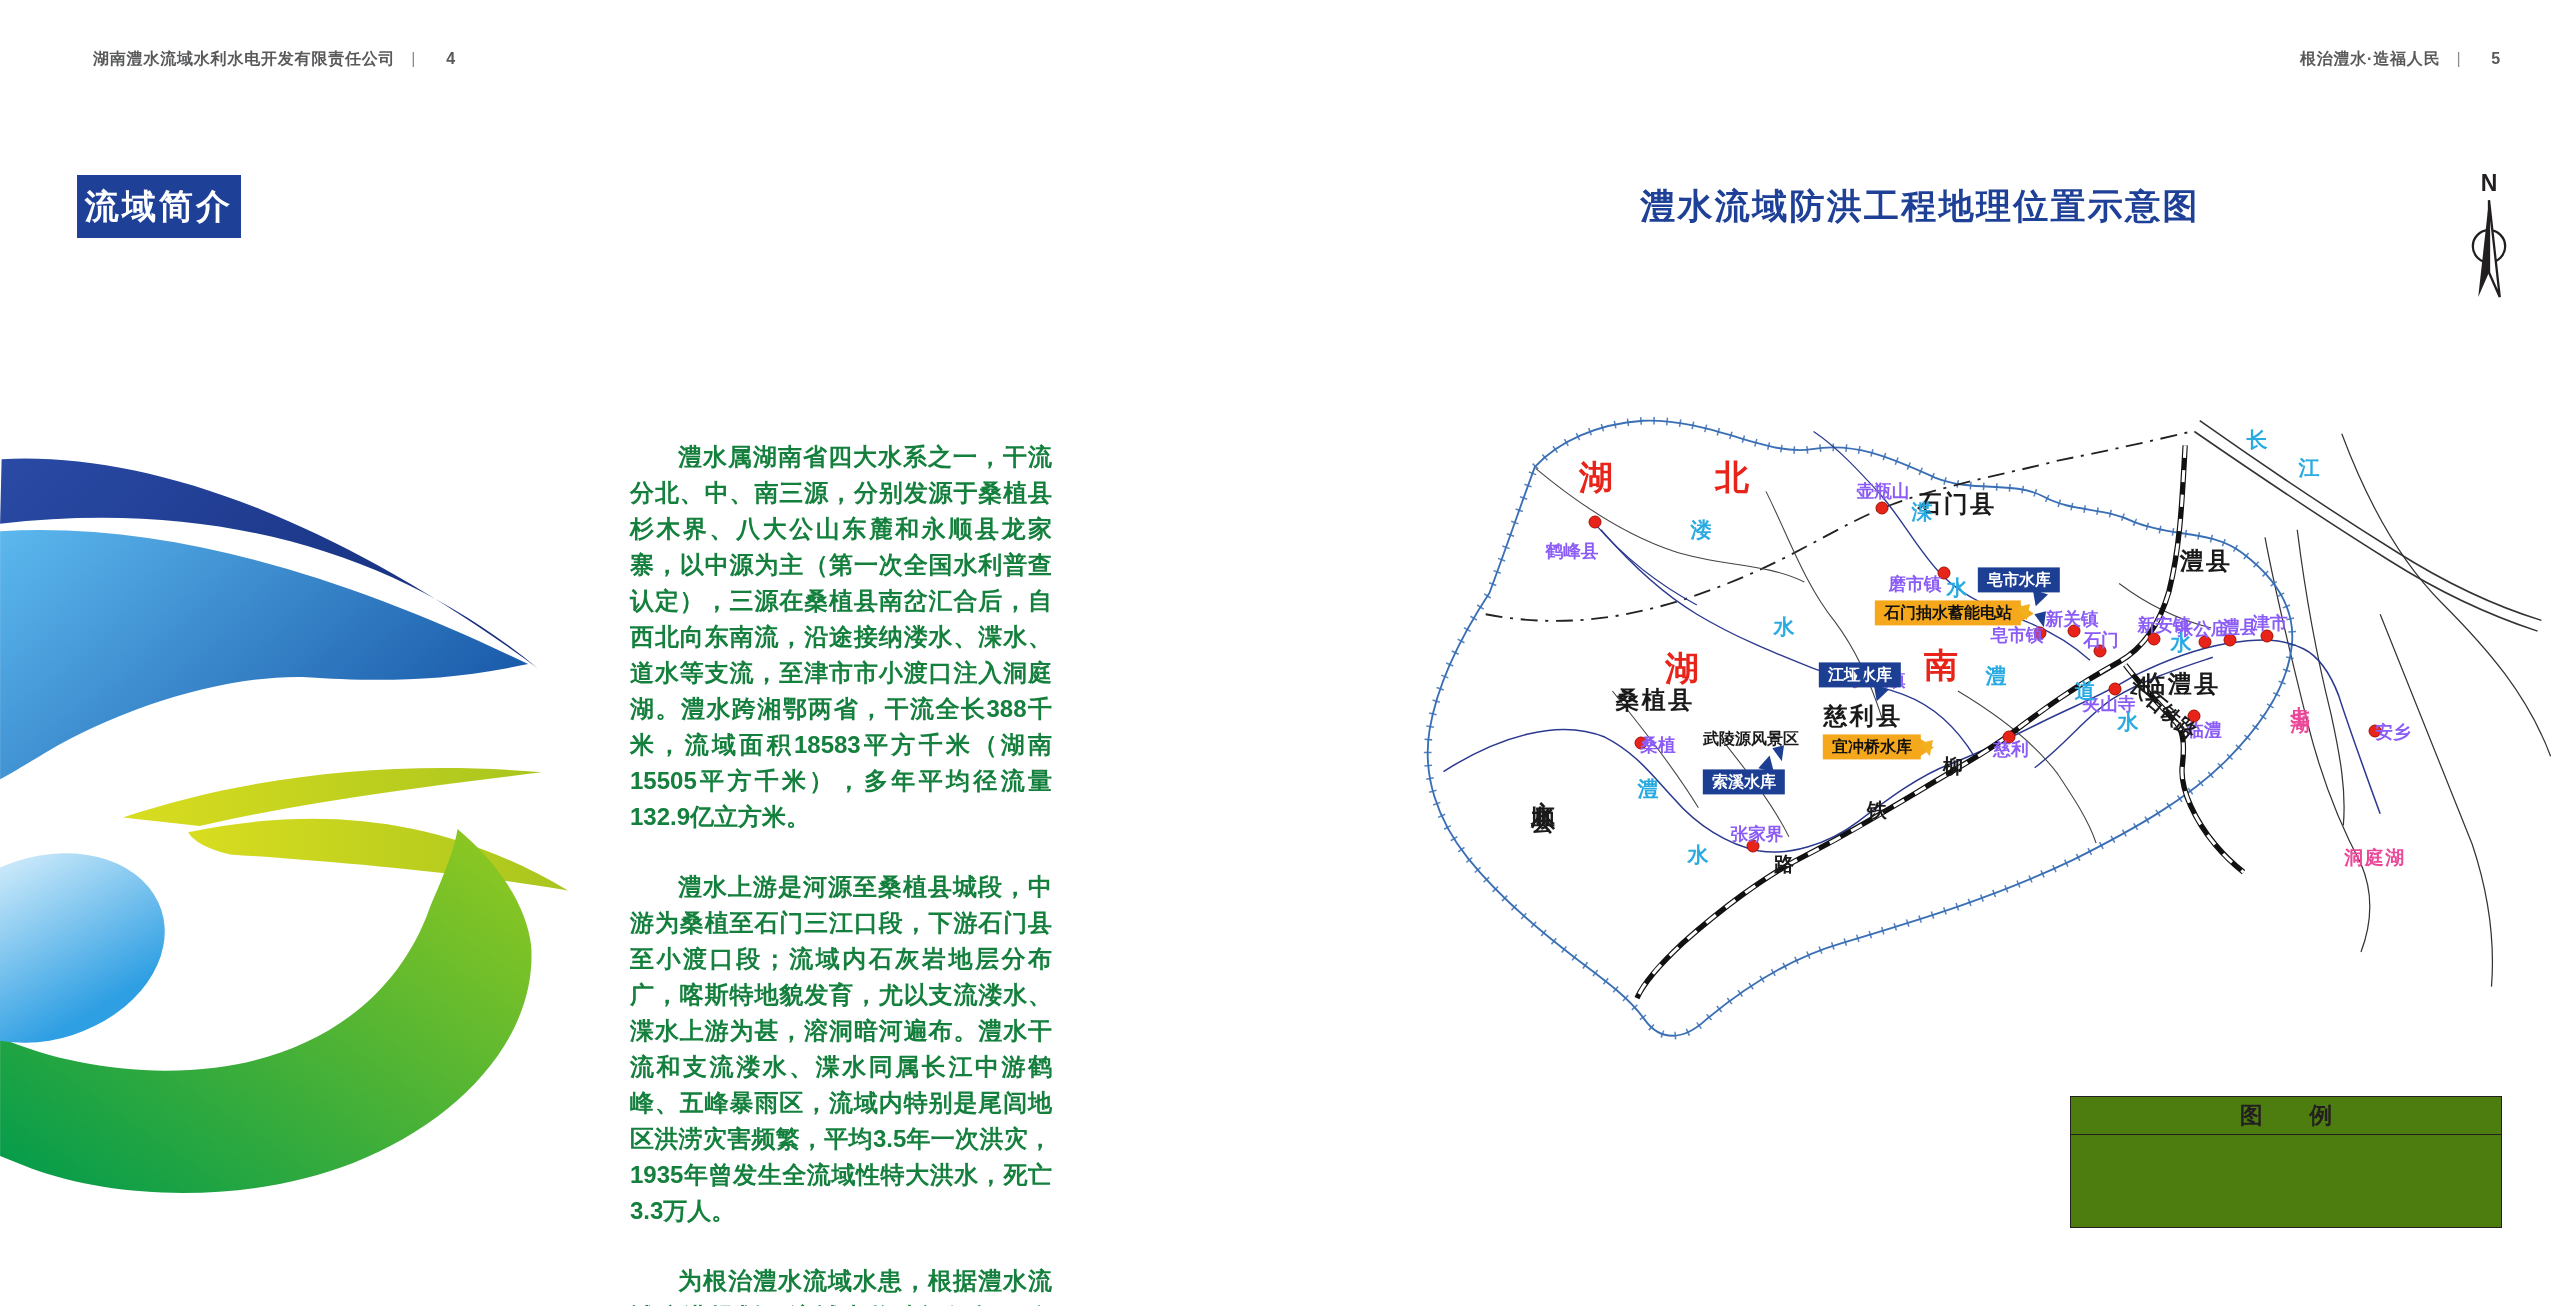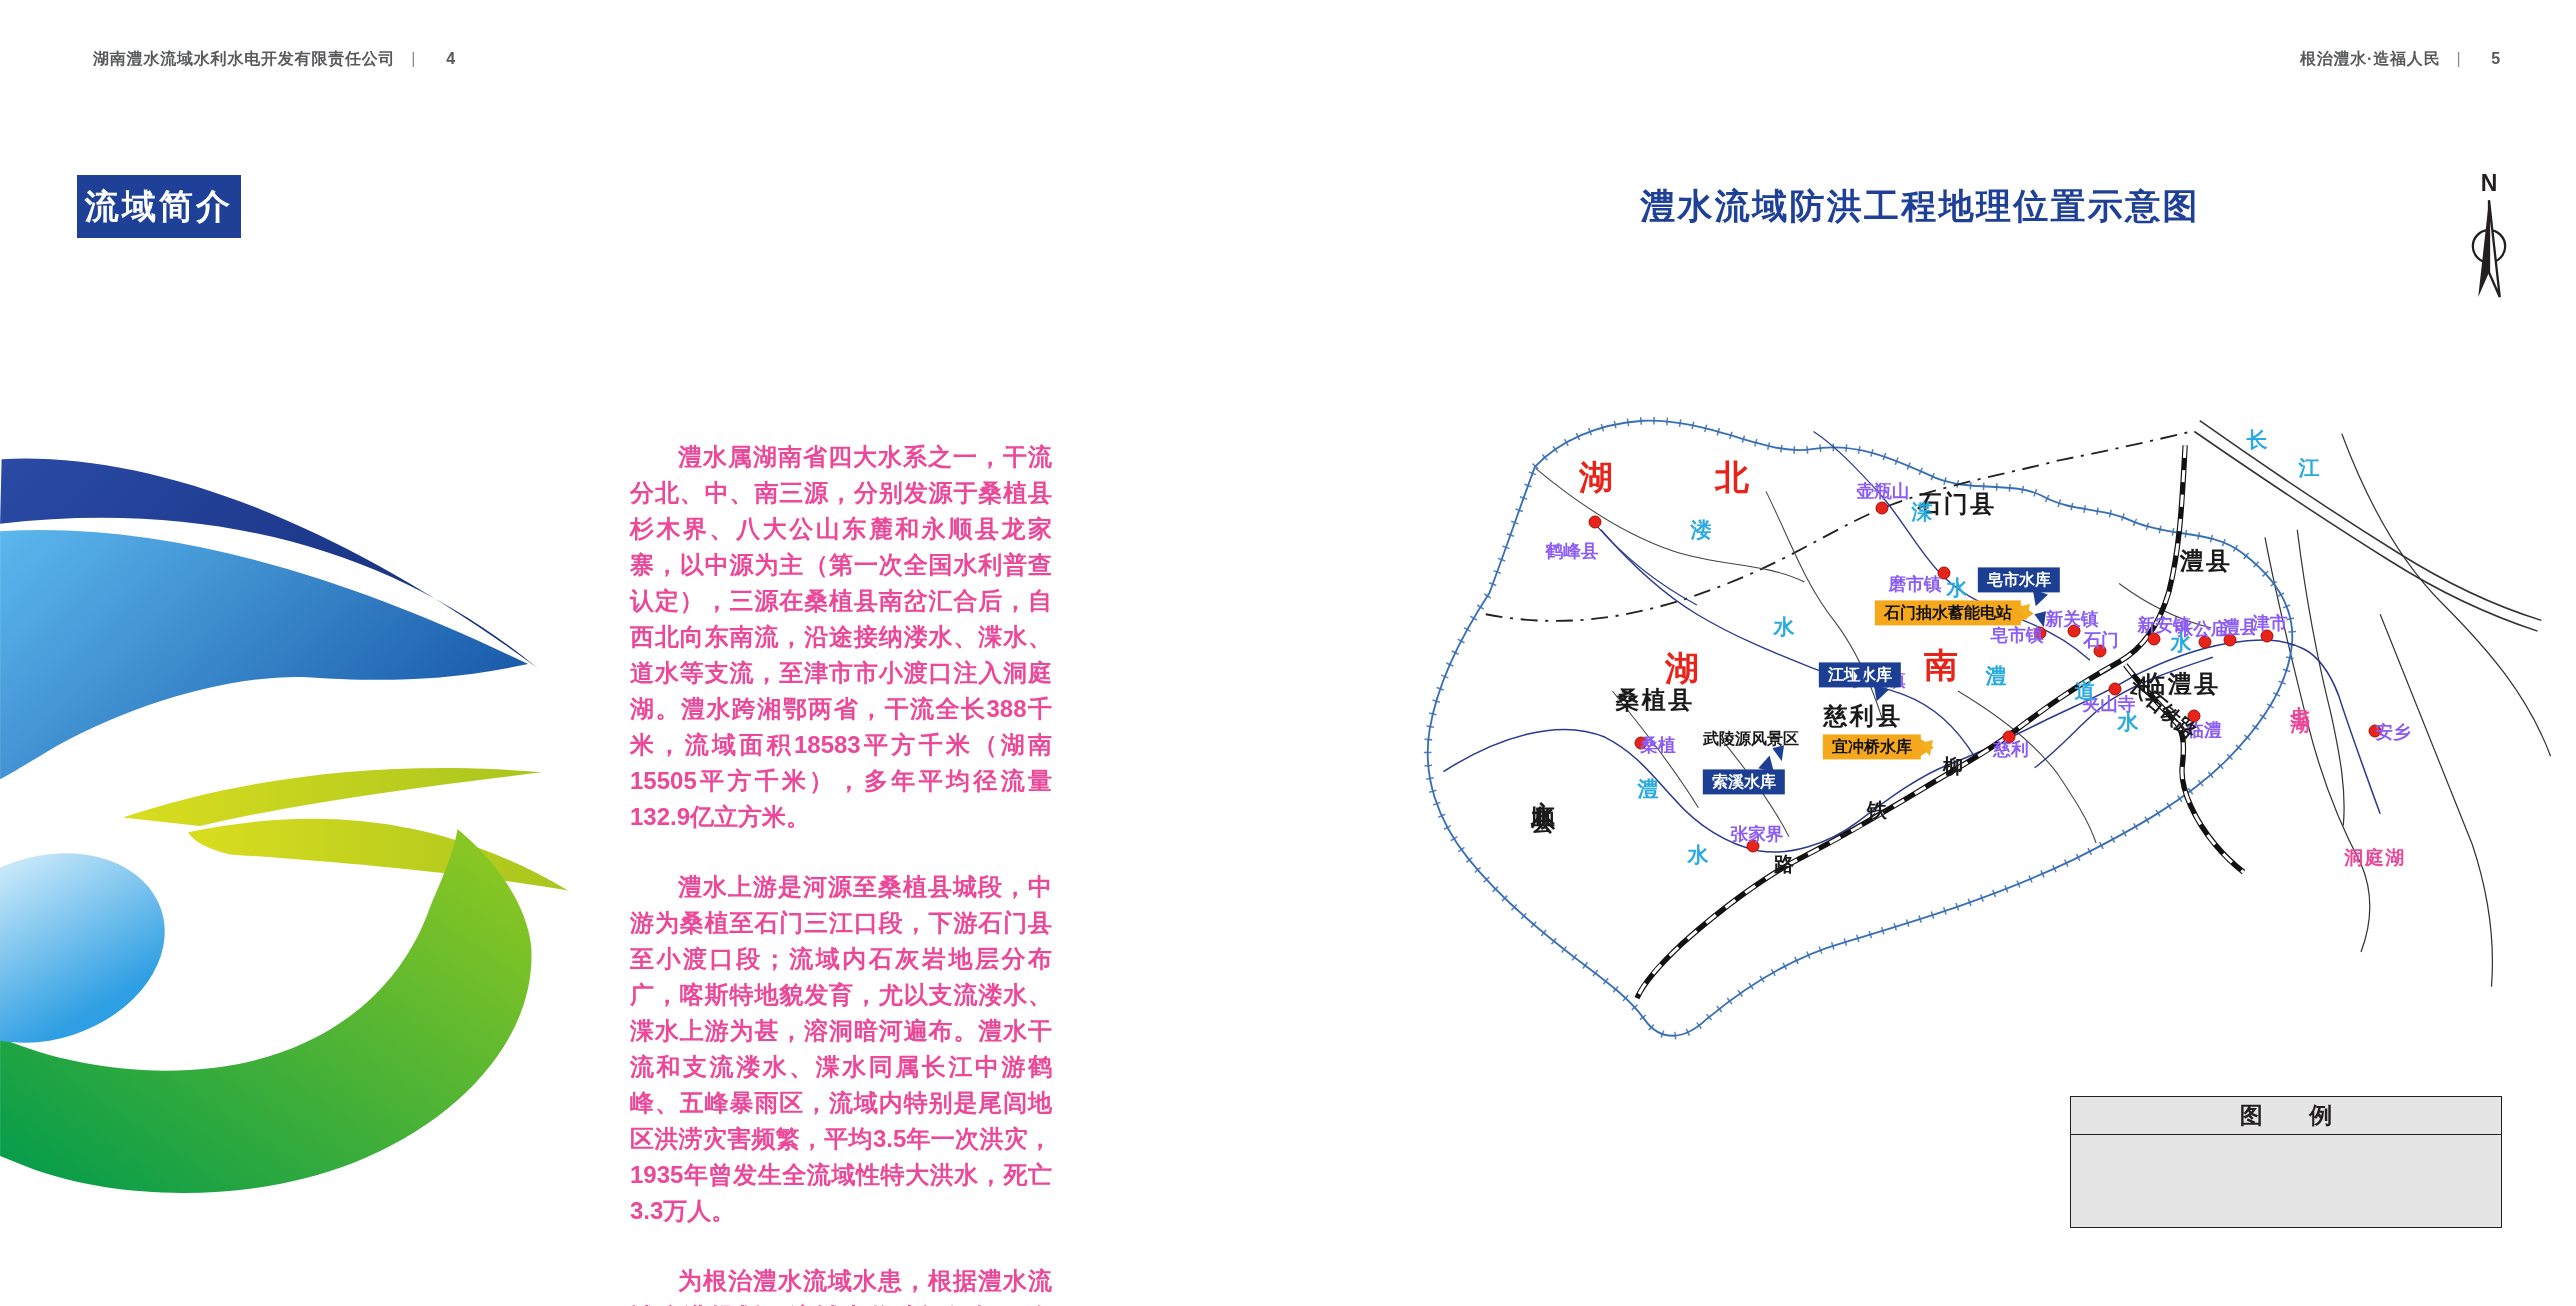--- a/index.html
+++ b/index.html
@@ -13,21 +13,21 @@
   .hdr .bar{font-weight:400;color:#8a8c8e;margin:0 10.7px;}
   #hdr-left{left:77px;}
   #hdr-right{right:75px;text-align:right;}
 
   
   #section-title{position:absolute;left:77px;top:175px;width:164px;height:63px;background:#1e4097;
     color:#fff;font-size:34px;font-weight:700;display:flex;align-items:center;justify-content:center;letter-spacing:3.1px;}
 
   
   #body-text{position:absolute;left:630px;top:439px;width:422px;}
-  #body-text p{margin:0 0 34px 0;font-size:24px;line-height:36px;font-weight:600;text-align:justify;text-indent:2em;color:#ec4899;}
+  #body-text p{margin:0 0 34px 0;font-size:24px;line-height:36px;font-weight:600;text-align:justify;text-indent:2em;color:#15803d;}
 
   
   #map-title{position:absolute;left:1628px;top:183px;width:584px;text-align:center;
     font-size:35px;font-weight:700;color:#1e4097;letter-spacing:2.3px;}
 
   
   #compass{position:absolute;left:2466px;top:170px;width:46px;text-align:center;}
   #compass .n{font-size:23px;font-weight:700;color:#231f20;}
 
   
@@ -54,21 +54,21 @@
      border:8.4px solid transparent;border-bottom:15.4px solid #1c3f94;transform:rotate(14deg);}
   .stat-box.pointer-right::after{content:'';position:absolute;left:99%;top:50%;transform:translateY(-50%);
      border:9.2px solid transparent;border-left:14px solid #f6a81c;}
 
   .dam{position:absolute;width:0;height:0;transform:translate(-50%,-50%) rotate(-14deg);}
   .dam-blue{border-left:6.1px solid transparent;border-right:6.1px solid transparent;border-top:15.4px solid #1c3f94;}
   .dam-yellow{border-left:7px solid transparent;border-right:7px solid transparent;border-top:15.4px solid #f2b01e;}
 
   
   #legend{position:absolute;left:2070px;top:1096px;width:432px;height:132px;border:1.5px solid #231f20;
-     box-sizing:border-box;background:#e5e5e5;}
+     box-sizing:border-box;background:#4d7c0f;}
   #legend .ltitle{height:37px;border-bottom:1.5px solid #231f20;display:flex;align-items:center;justify-content:center;
      font-size:23px;font-weight:700;letter-spacing:20px;text-indent:20px;}
   #legend .lgrid{display:grid;grid-template-columns:1fr 1fr;grid-template-rows:1fr 1fr;height:92px;}
   #legend .lcell{display:flex;align-items:center;gap:15.4px;padding-left:26px;box-sizing:border-box;}
   #legend .lcell.r{border-left:1.5px solid #231f20;}
   #legend .lcell.b{border-top:1.5px solid #231f20;}
   #legend .llabel{font-size:20px;font-weight:700;color:#231f20;white-space:nowrap;}
   .sym{display:inline-block;position:relative;}
   .sym-basin{width:66px;height:0;border-top:2.3px solid #3a6fb5;}
   .sym-basin::after{content:'';position:absolute;left:32px;top:-9.2px;width:2.3px;height:9.2px;background:#3a6fb5;}

